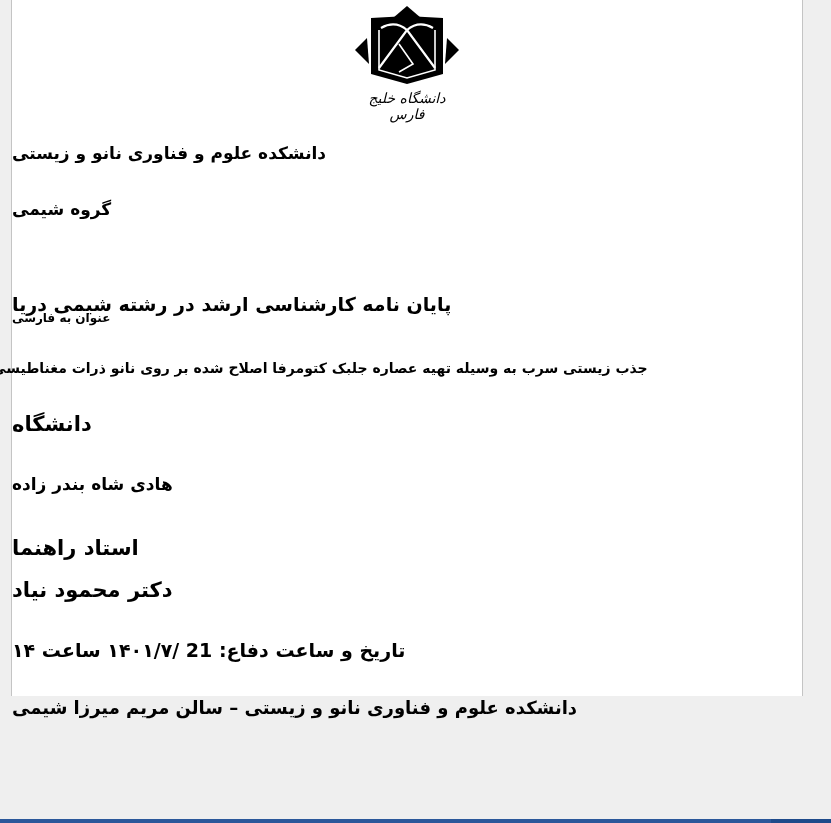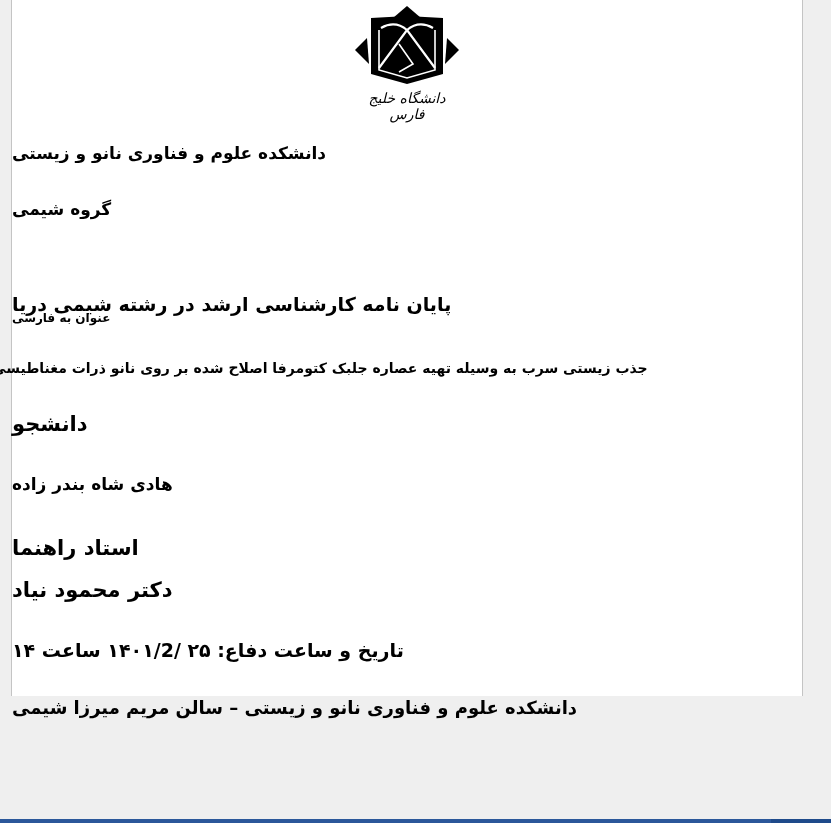--- a/index.html
+++ b/index.html
@@ -102,29 +102,29 @@
   <div class="line" style="top:143px; font-size:17px;">دانشکده علوم و فناوری نانو و زیستی</div>
 
   <div class="line" style="top:199px; font-size:17px;">گروه شیمی</div>
 
   <div class="line" style="top:253px; font-size:19px;margin-top:40px;">پایان نامه کارشناسی ارشد در رشته شیمی دریا</div>
 
   <div class="line" style="top:311px; font-size:12px;">عنوان به فارسی</div>
 
   <div class="line" style="top:360px; font-size:14px; left:-20px;">جذب زیستی سرب به وسیله تهیه عصاره جلبک کتومرفا اصلاح شده بر روی نانو ذرات مغناطیسی</div>
 
-  <div class="line" style="top:412px; font-size:21px;">دانشجو</div>
+  <div class="line" style="top:412px; font-size:21px;">دانشگاه</div>
 
   <div class="line" style="top:474px; font-size:17px;">هادی شاه بندر زاده</div>
 
   <div class="line" style="top:536px; font-size:21px;">استاد راهنما</div>
 
   <div class="line" style="top:578px; font-size:21px;">دکتر محمود نیاد</div>
 
-  <div class="line" style="top:639px; font-size:19px;">تاریخ و ساعت دفاع:  ۲۵ /۱۴۰۱/2  ساعت  ۱۴</div>
+  <div class="line" style="top:639px; font-size:19px;">تاریخ و ساعت دفاع:  21 /۱۴۰۱/۷  ساعت  ۱۴</div>
 
   <div class="line" style="top:697px; font-size:18px;">دانشکده علوم و فناوری نانو و زیستی  –  سالن مریم میرزا شیمی</div>
 
 </div>
 
 <div class="status-bar">
   <div class="right"></div>
 </div>
 
 </body></html>

